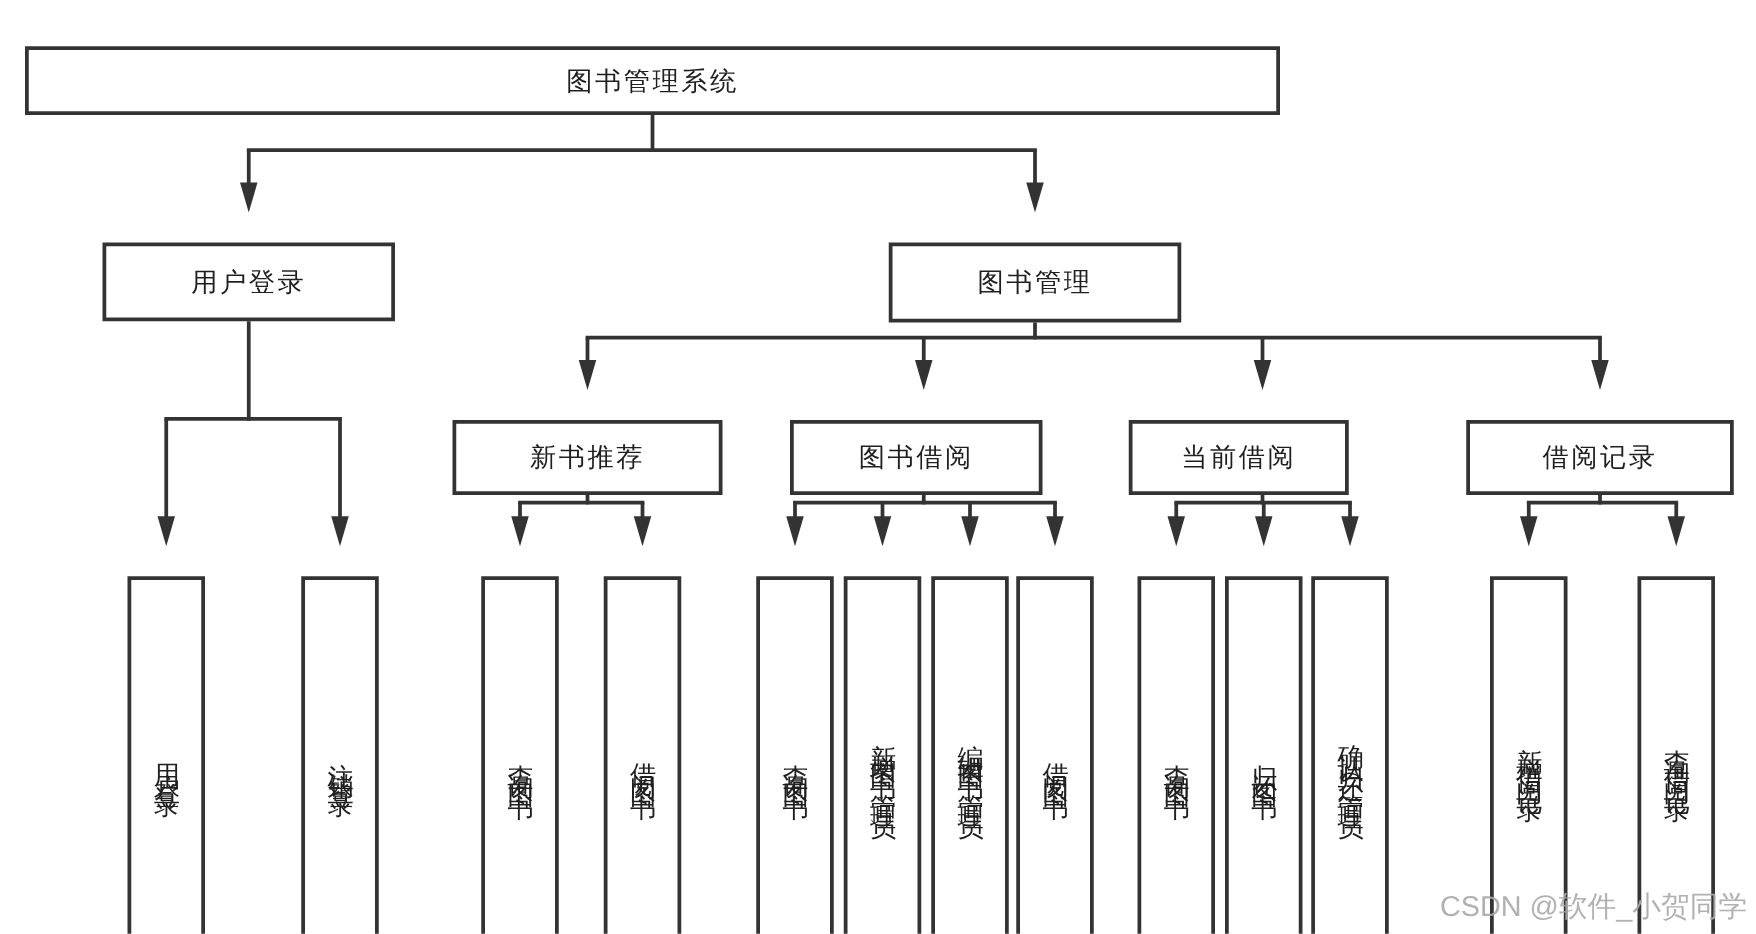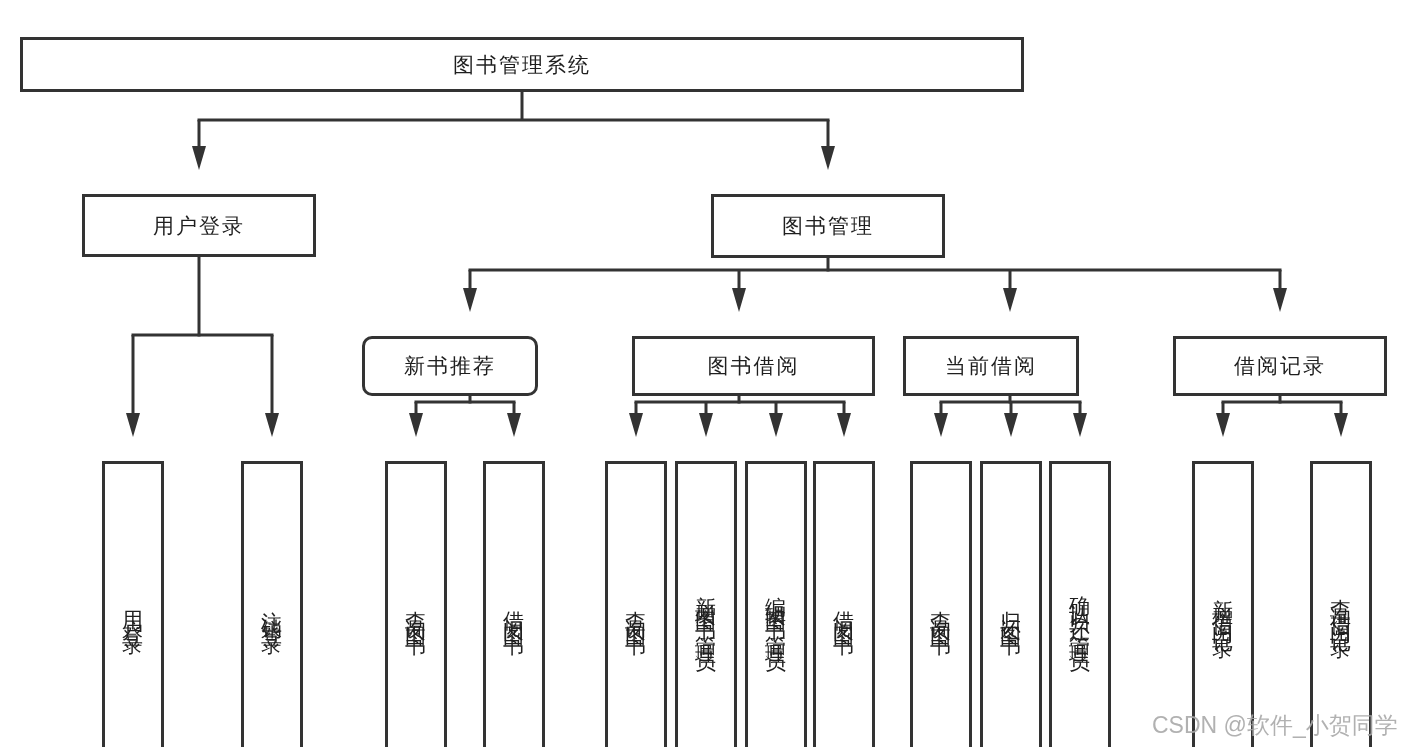--- a/index.html
+++ b/index.html
@@ -127,22 +127,22 @@
       <use href="#arrowhead" transform="translate(1223,437)"></use>
       <use href="#arrowhead" transform="translate(1341,437)"></use>
     </g>
   </svg>
 
   <div class="box hbox" style="left:20px; top:13px; width:1004px; height:55px;">图书管理系统</div>
 
   <div class="box hbox" style="left:82px; top:170px; width:234px; height:63px;">用户登录</div>
   <div class="box hbox" style="left:711px; top:170px; width:234px; height:64px;">图书管理</div>
 
-  <div class="box hbox" style="left:362px; top:312px; width:176px; height:60px;border-radius:10px;">新书推荐</div>
-  <div class="box hbox" style="left:632px; top:312px; width:243px; height:60px;">图书借阅</div>
+  <div class="box hbox" style="left:362px; top:312px; width:216px; height:60px;">新书推荐</div>
+  <div class="box hbox" style="left:632px; top:312px; width:202px; height:60px;">图书借阅</div>
   <div class="box hbox" style="left:903px; top:312px; width:176px; height:60px;">当前借阅</div>
   <div class="box hbox" style="left:1173px; top:312px; width:214px; height:60px;">借阅记录</div>
 
   <div class="box vbox" style="left:102px; top:437px; width:62px; height:298px;">用户登录</div>
   <div class="box vbox" style="left:241px; top:437px; width:62px; height:298px;">注销登录</div>
 
   <div class="box vbox" style="left:385px; top:437px; width:62px; height:298px;">查询图书</div>
   <div class="box vbox" style="left:483px; top:437px; width:62px; height:298px;">借阅图书</div>
 
   <div class="box vbox" style="left:605px; top:437px; width:62px; height:298px;">查询图书</div>

